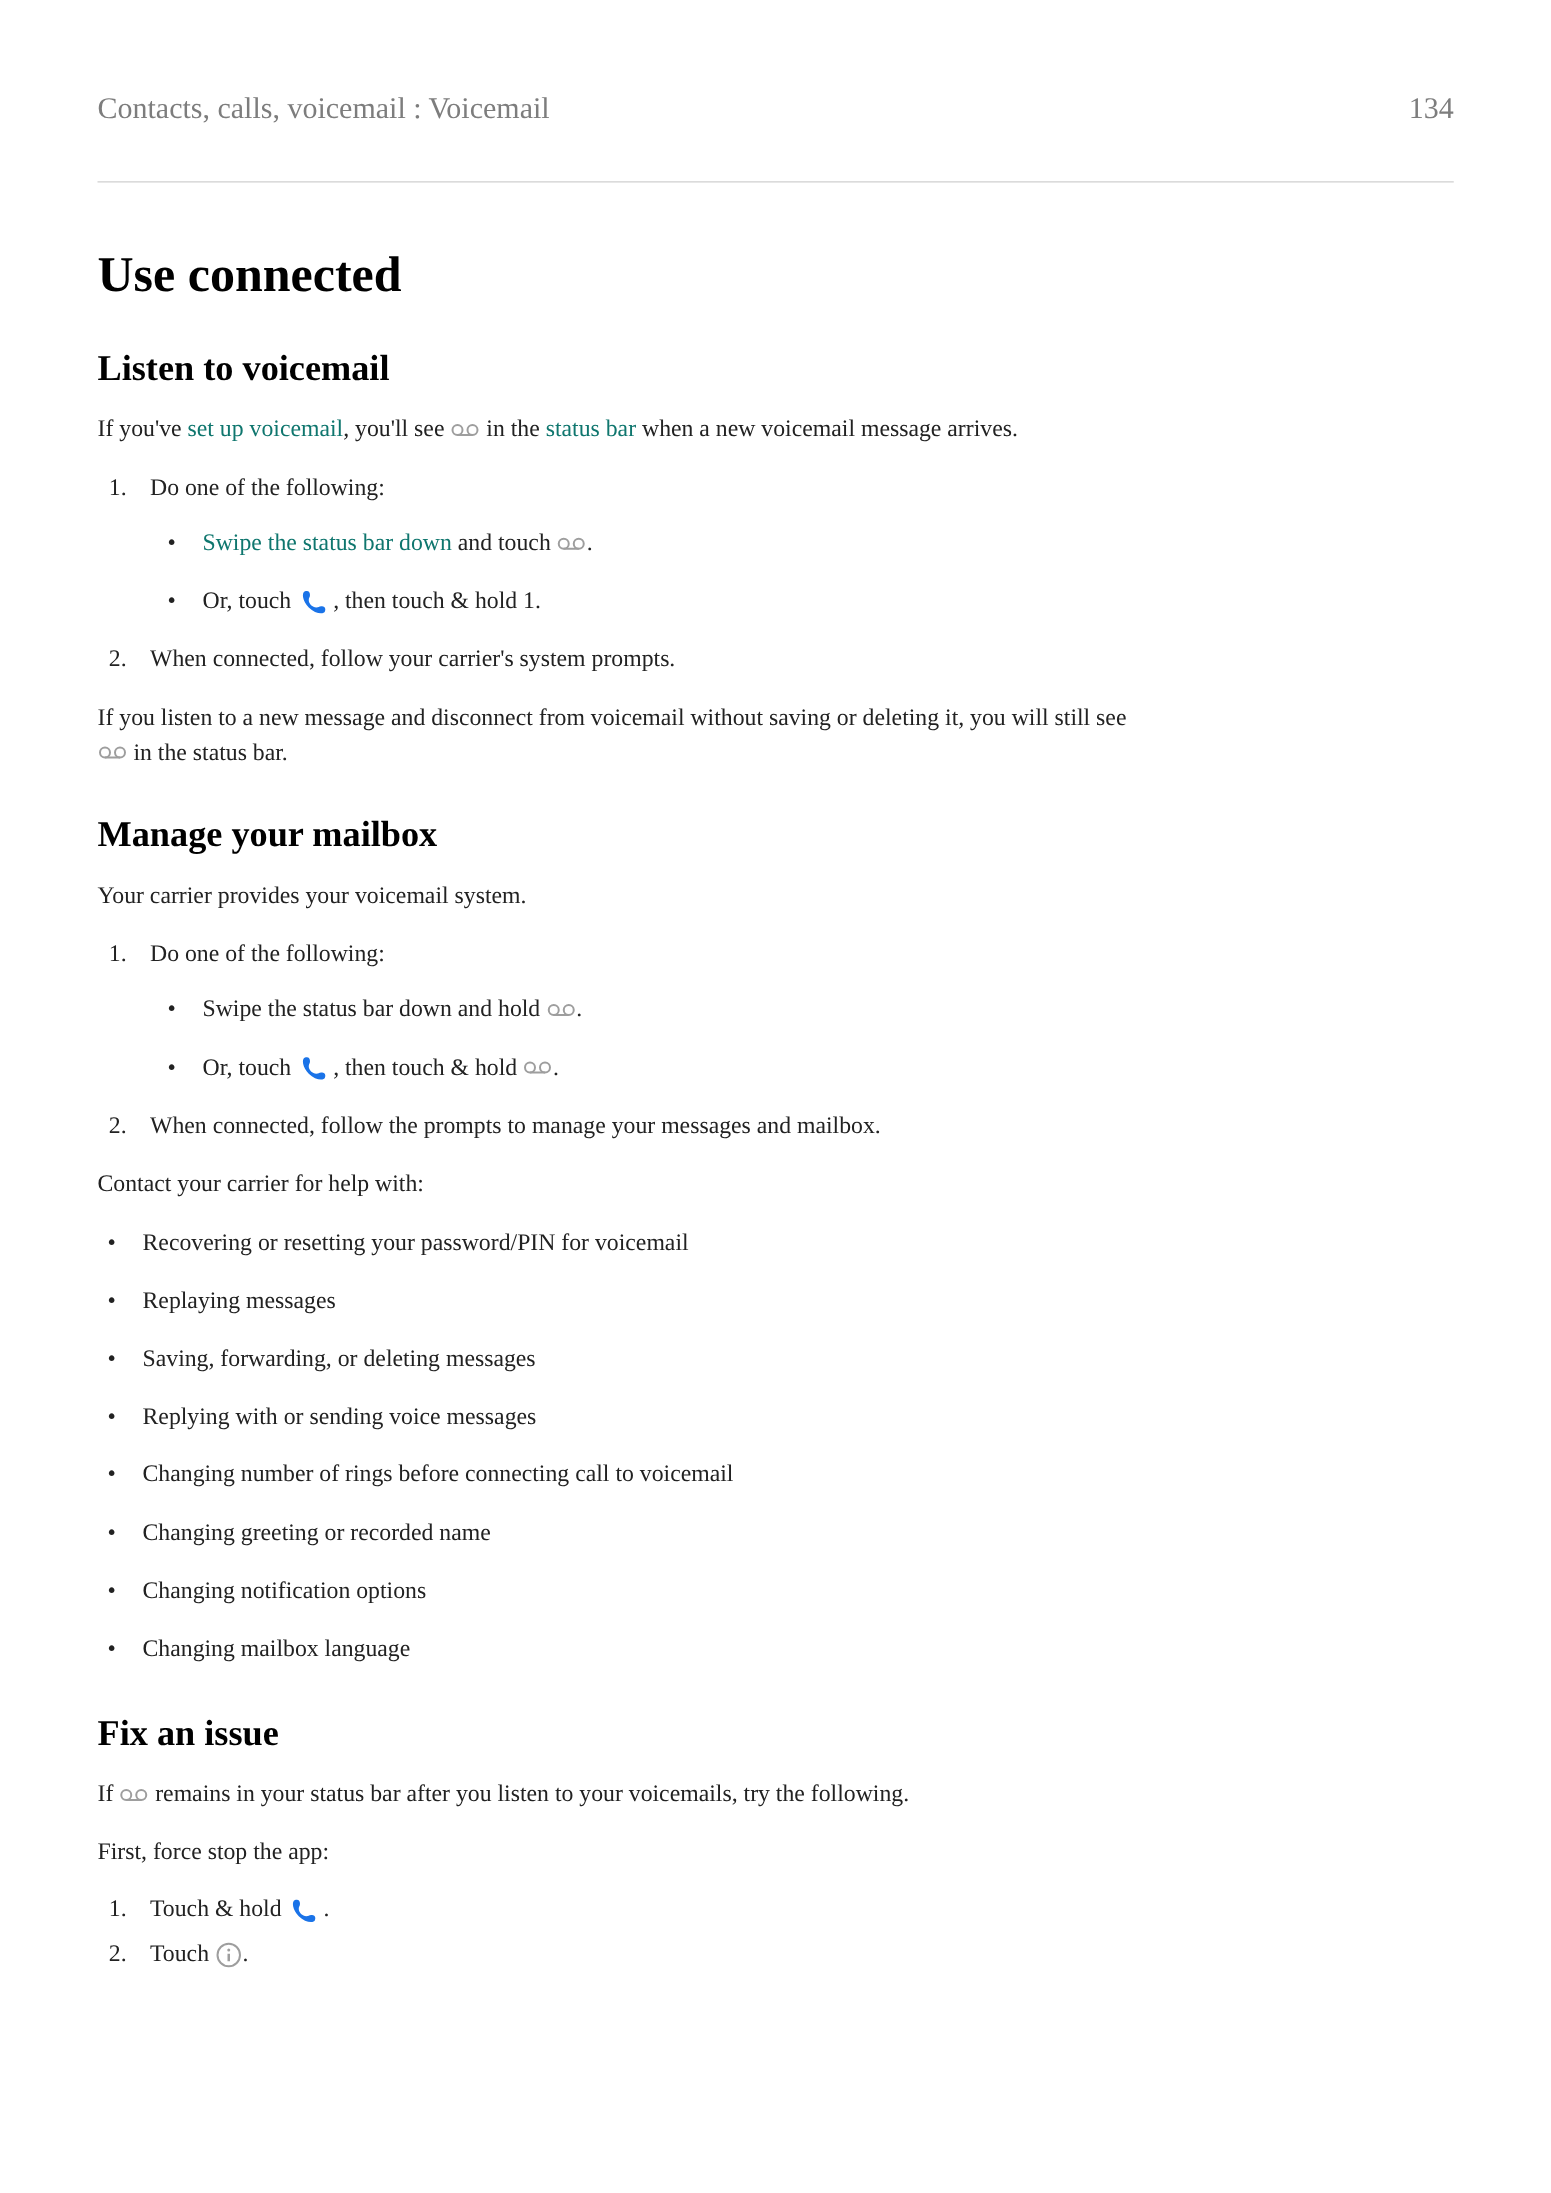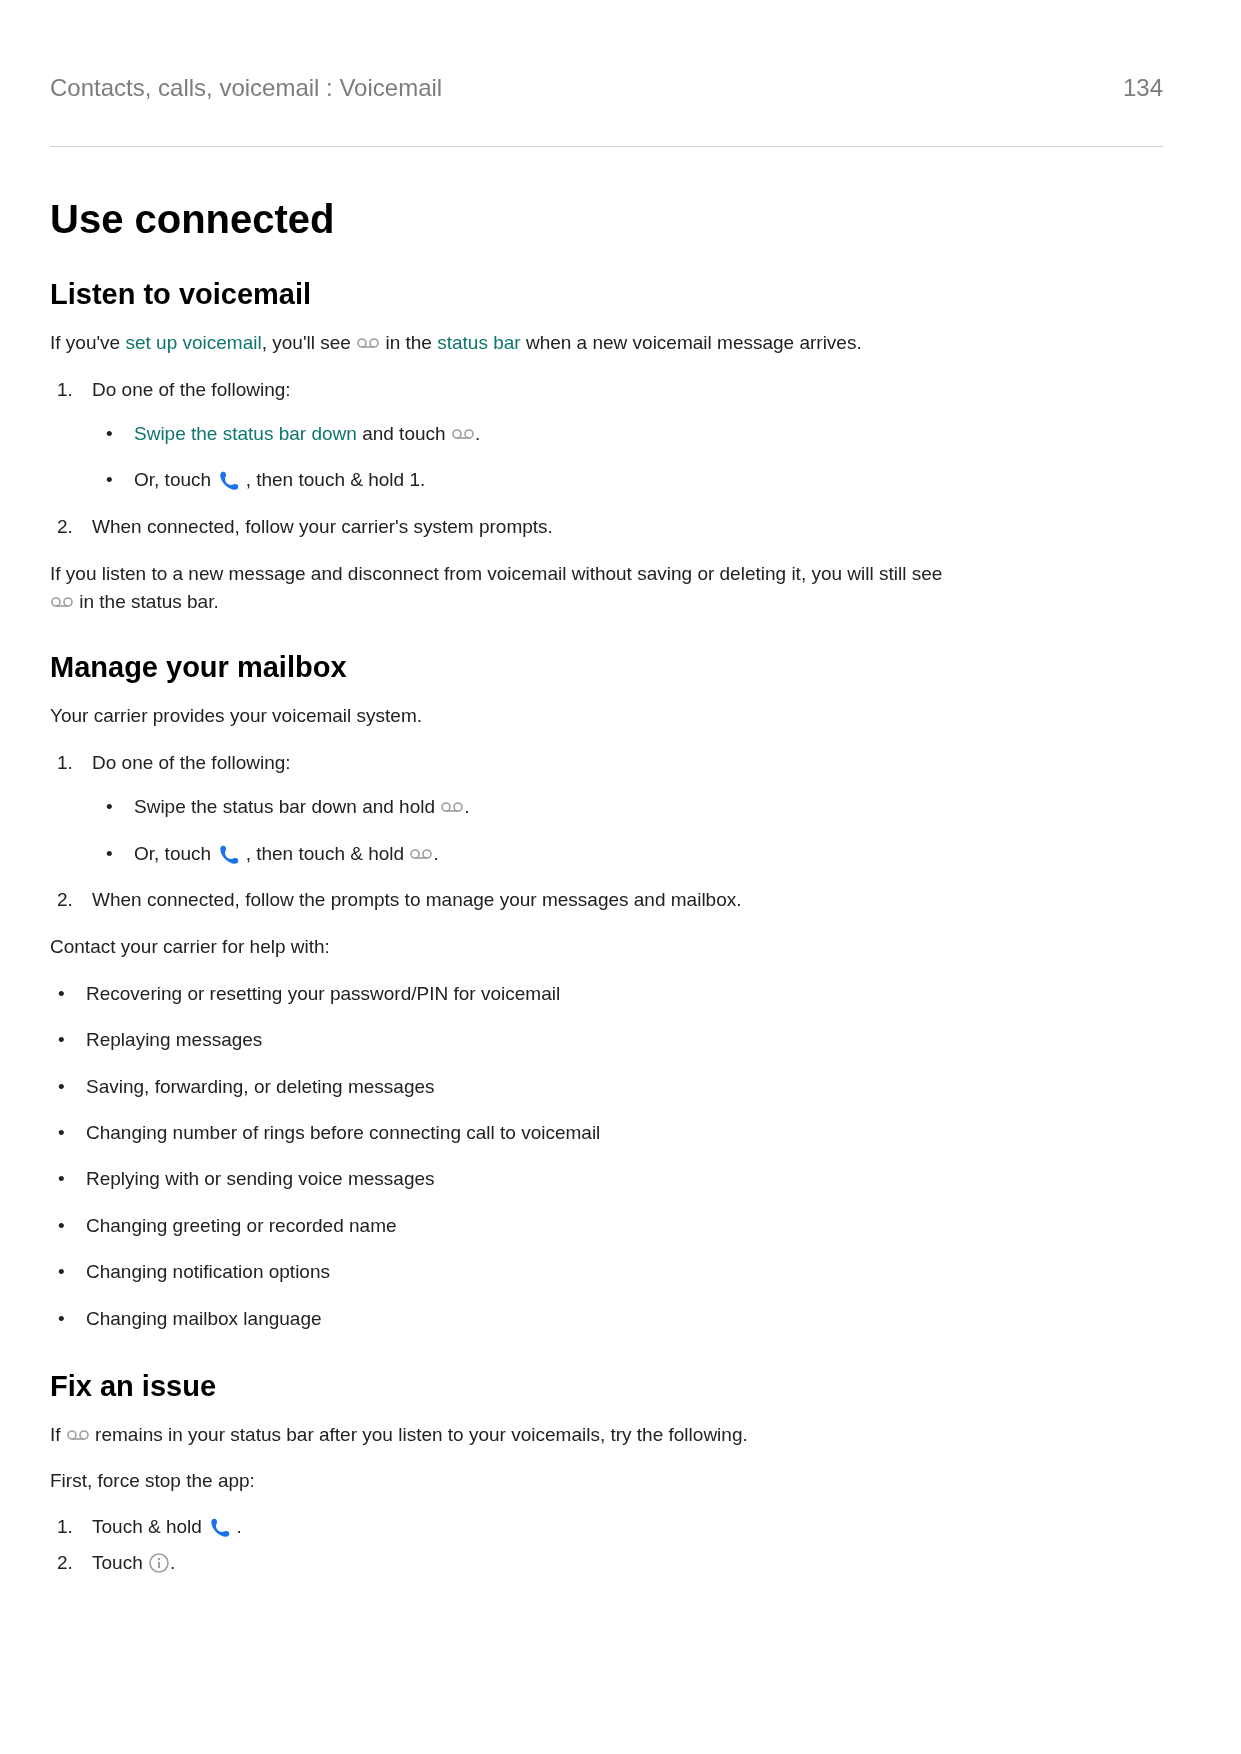--- a/index.html
+++ b/index.html
@@ -5,22 +5,23 @@
   html, body {
     margin: 0;
     padding: 0;
     width: 1241px;
     height: 1754px;
     background: #ffffff;
     font-family: "Segoe UI", "Helvetica Neue", Arial, sans-serif;
     color: #222222;
   }
   .page {
-    padding: 74px 78px 0 50px;
+    padding: 74px 78px 0 78px;
     box-sizing: border-box;
+    font-family: Liberation Serif, serif;
   }
   .header-row {
     display: flex;
     justify-content: space-between;
     align-items: baseline;
     color: #7d7d7d;
     font-size: 24px;
     font-weight: 400;
     margin-bottom: 44px;
   }
@@ -187,22 +188,22 @@
     </li>
     <li>When connected, follow the prompts to manage your messages and mailbox.</li>
   </ol>
 
   <p>Contact your carrier for help with:</p>
 
   <ul>
     <li>Recovering or resetting your password/PIN for voicemail</li>
     <li>Replaying messages</li>
     <li>Saving, forwarding, or deleting messages</li>
+    <li>Replying with or sending voice messages</li>
     <li>Changing number of rings before connecting call to voicemail</li>
-    <li>Replying with or sending voice messages</li>
     <li>Changing greeting or recorded name</li>
     <li>Changing notification options</li>
     <li>Changing mailbox language</li>
   </ul>
 
   <h2>Fix an issue</h2>
 
   <p>
     <span>If </span><span class="vm-icon"><svg width="24" height="16">
           <use href="#svg-voicemail"></use>

